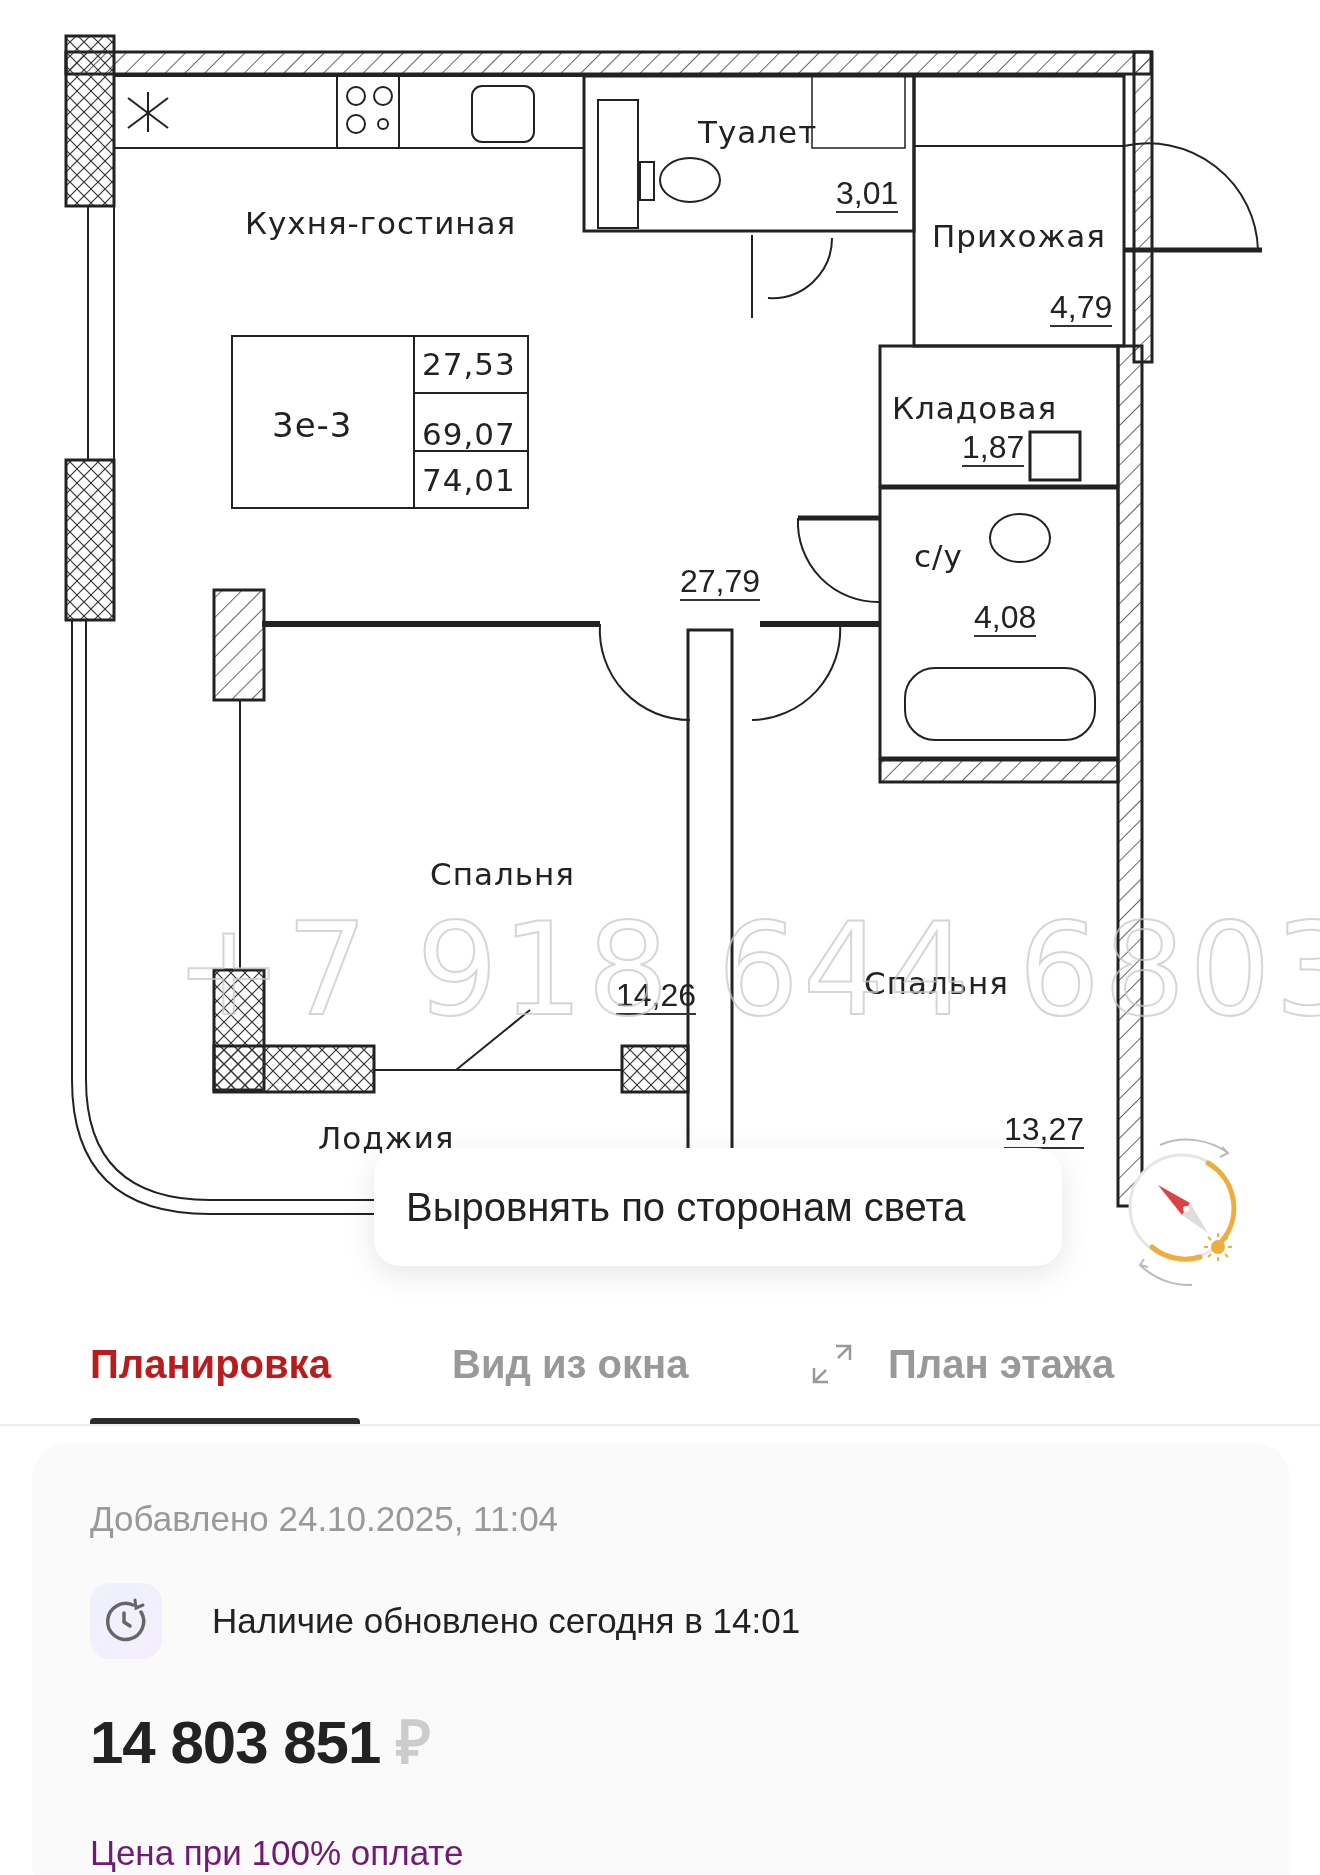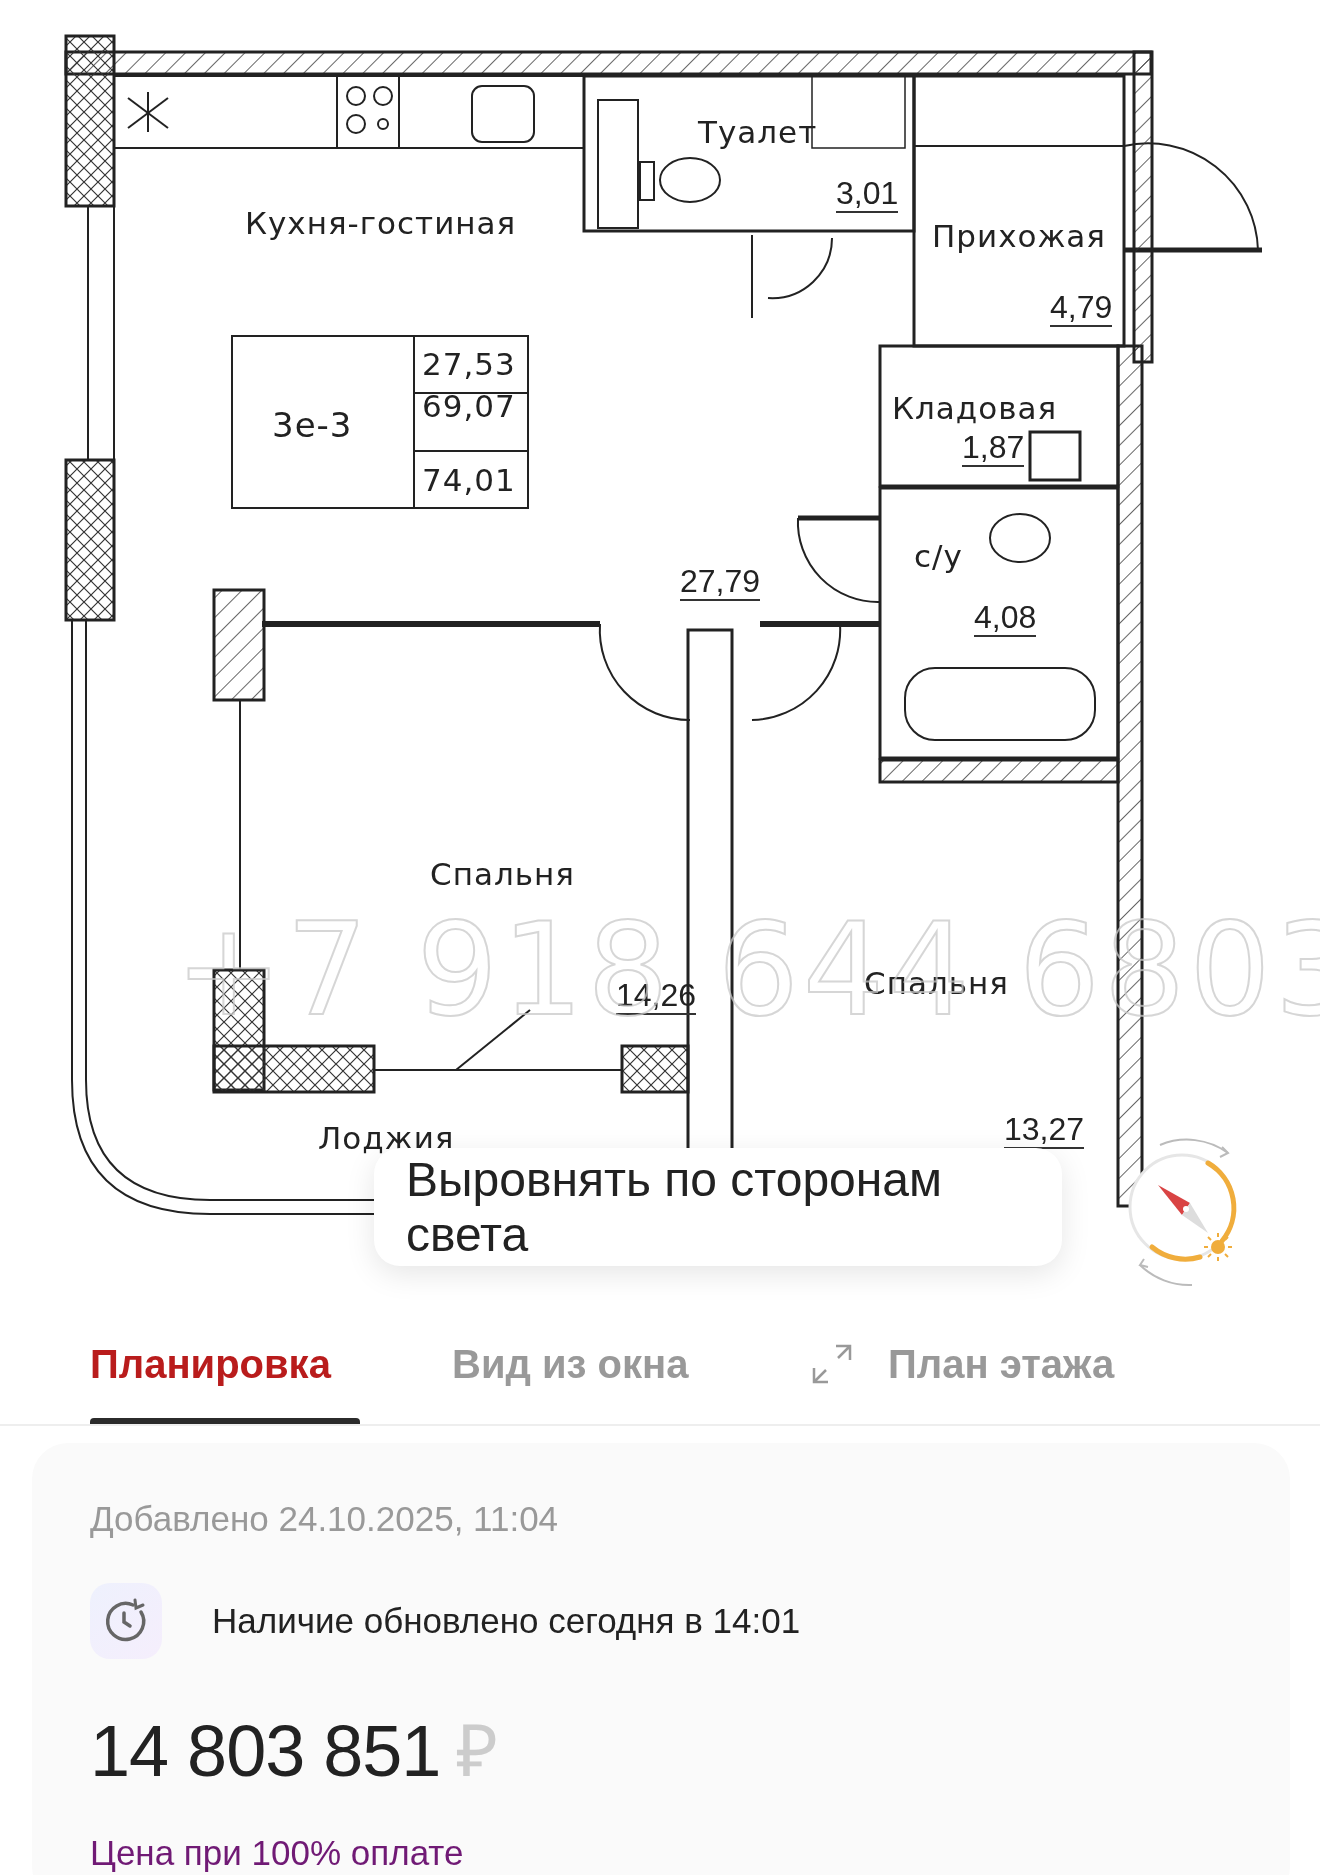--- a/index.html
+++ b/index.html
@@ -2,33 +2,33 @@
 <html><head>
 <meta charset="utf-8">
 <style>
   *{box-sizing:border-box;margin:0;padding:0}
   html,body{width:1320px;height:1875px;background:#fff;overflow:hidden;font-family:"Liberation Sans",sans-serif;color:#222}
   .plan{position:absolute;left:0;top:0;width:1320px;height:1290px;background:#fff}
   .plan svg{position:absolute;left:0;top:0}
   .lbl{position:absolute;font-family:"DejaVu Sans",sans-serif;font-size:31px;color:#222;letter-spacing:1px;white-space:nowrap}
   .num{position:absolute;font-family:Liberation Sans, sans-serif;font-size:32px;color:#222;white-space:nowrap;border-bottom:2px solid #333;line-height:1.1}
   .watermark{position:absolute;left:175px;top:895px;font-family:"DejaVu Sans",sans-serif;font-size:128px;color:transparent;-webkit-text-stroke:2px rgba(200,200,200,.75);letter-spacing:4px;white-space:nowrap;pointer-events:none}
-  .orient-btn{position:absolute;left:374px;top:1148px;width:688px;height:118px;background:#fff;border-radius:26px;box-shadow:0 8px 30px rgba(0,0,0,.10);display:flex;align-items:center;padding-left:32px;font-size:48px;color:#222;cursor:pointer}
+  .orient-btn{position:absolute;left:374px;top:1148px;width:688px;height:118px;background:#fff;border-radius:26px;box-shadow:0 8px 30px rgba(0,0,0,.10);display:flex;align-items:center;padding-left:32px;font-size:40px;color:#222;cursor:pointer}
   .compass{position:absolute;left:1110px;top:1125px;width:140px;height:165px;cursor:pointer}
   .tabs{position:absolute;left:0;top:1330px;width:1320px;height:96px;border-bottom:2px solid #eee}
   .tab{position:absolute;top:12px;font-size:40px;font-weight:bold;cursor:pointer}
   .tab.active{color:#b91c1c}
   .tab.inactive{color:#999}
   .tab-underline{position:absolute;left:90px;top:88px;width:270px;height:6px;background:#2b2b2b;border-radius:4px 4px 0 0}
   .card{position:absolute;left:32px;top:1443px;width:1258px;height:460px;background:#fafafa;border-radius:36px}
   .added{position:absolute;left:58px;top:56px;font-size:35px;color:#999}
   .avail{position:absolute;left:58px;top:140px;height:76px;display:flex;align-items:center}
   .clock-box{width:72px;height:76px;border-radius:20px;background:linear-gradient(135deg,#eef1fd,#f5eefc);display:flex;align-items:center;justify-content:center}
   .avail-text{margin-left:50px;font-size:35px;color:#222}
-  .price{position:absolute;left:58px;top:256px;font-size:72px;font-weight:normal;color:#222;letter-spacing:-1px}
+  .price{position:absolute;left:58px;top:256px;font-size:60px;font-weight:bold;color:#222;letter-spacing:-1px}
   .price .cur{color:#ccc;margin-left:16px}
   .price-note{position:absolute;left:58px;top:390px;font-size:35px;color:#701a75}
 </style>
 </head>
 <body>
 
 <div class="plan">
   <svg width="1320" height="1290" viewBox="0 0 1320 1290">
     <defs>
       <pattern id="hatch" width="14" height="14" patternUnits="userSpaceOnUse" patternTransform="rotate(45)">
@@ -103,21 +103,21 @@
       <rect x="232" y="336" width="296" height="172" stroke-width="2"></rect>
       <line x1="414" y1="336" x2="414" y2="508" stroke-width="2"></line>
       <line x1="414" y1="393" x2="528" y2="393" stroke-width="2"></line>
       <line x1="414" y1="451" x2="528" y2="451" stroke-width="2"></line>
     </g>
   </svg>
 
   <div class="lbl" style="left:245px;top:205px">Кухня-гостиная</div>
   <div class="lbl" style="left:272px;top:405px;font-size:34px">3е-3</div>
   <div class="lbl" style="left:422px;top:346px">27,53</div>
-  <div class="lbl" style="left:422px;top:388px">69,07</div>
+  <div class="lbl" style="left:422px;top:416px">69,07</div>
   <div class="lbl" style="left:422px;top:462px">74,01</div>
   <div class="num" style="left:680px;top:564px">27,79</div>
 
   <div class="lbl" style="left:698px;top:114px">Туалет</div>
   <div class="num" style="left:836px;top:176px">3,01</div>
 
   <div class="lbl" style="left:932px;top:218px">Прихожая</div>
   <div class="num" style="left:1050px;top:290px">4,79</div>
 
   <div class="lbl" style="left:892px;top:390px">Кладовая</div>

